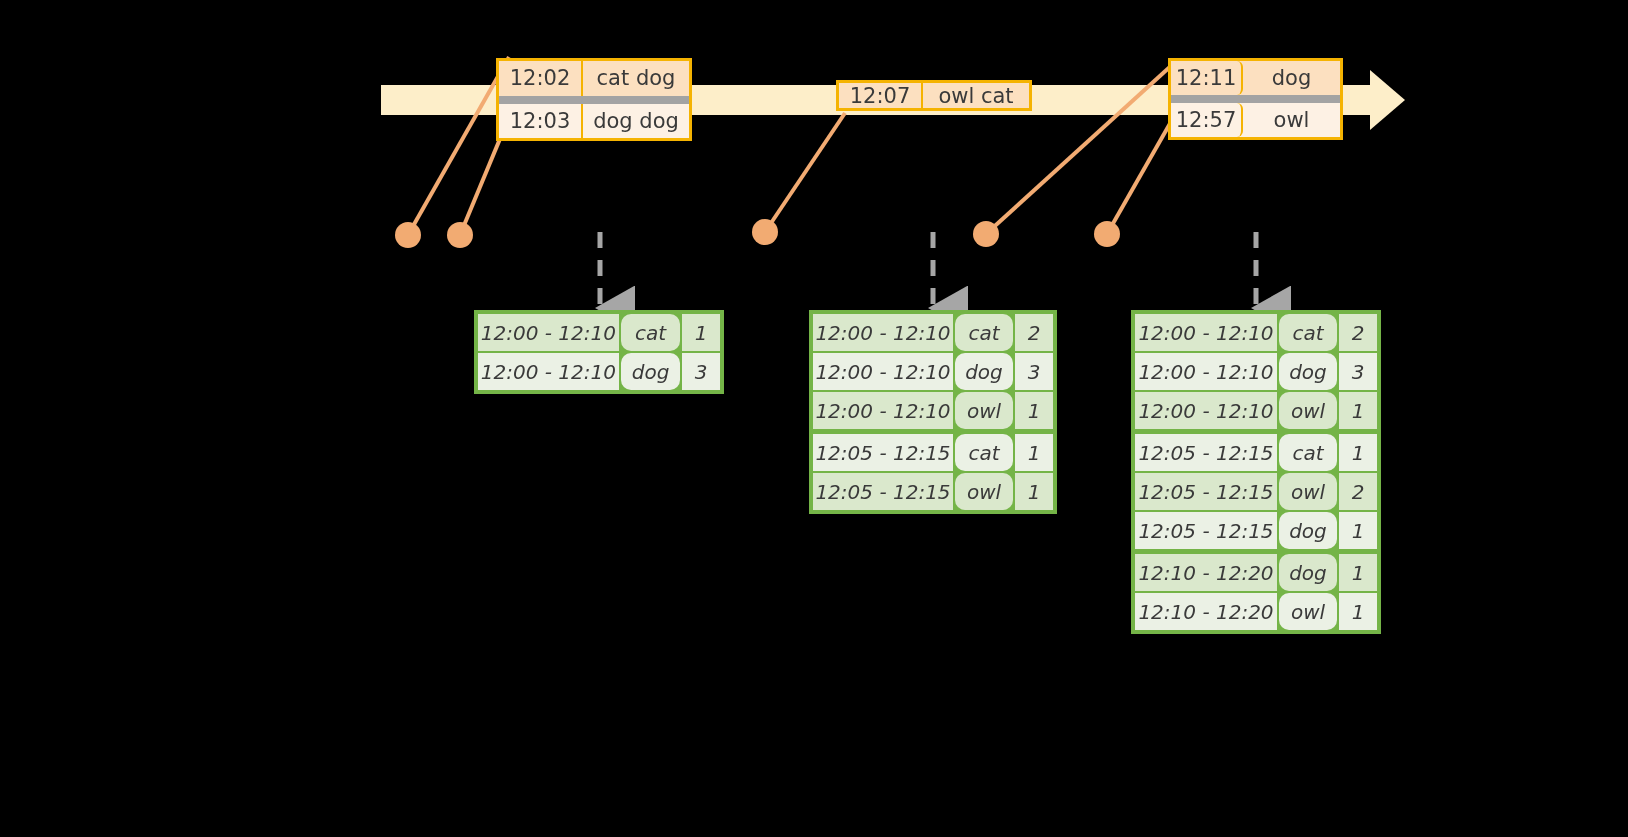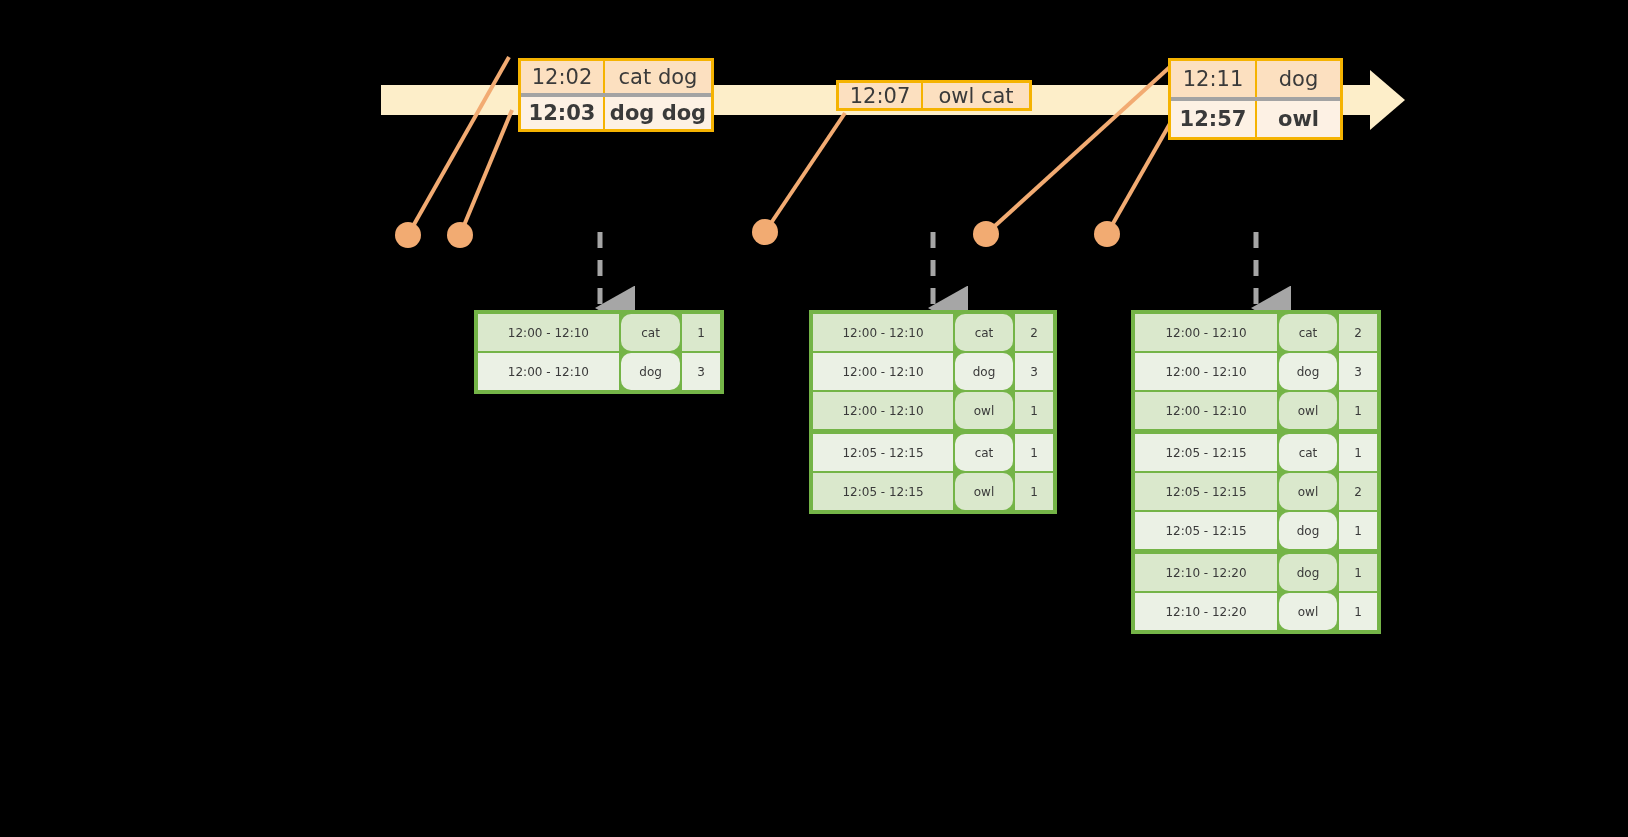--- a/index.html
+++ b/index.html
@@ -50,46 +50,45 @@
     box-sizing: border-box;
     display: flex;
     flex-direction: column;
   }
   .evt-row {
     display: flex;
     flex: 1 1 auto;
     box-sizing: border-box;
   }
   .evt-row + .evt-row {
-    border-top: 4px solid #a3a3a3;
-    font-weight: bold;
+    border-top: 8px solid #a3a3a3;
   }
   .evt-row.shade-a { background: #fce0c0; }
   .evt-row.shade-b { background: #fdf1e4; }
   .evt-cell {
     display: flex;
     align-items: center;
     justify-content: center;
     box-sizing: border-box;
     font-size: 21px;
     color: #3a3a3a;
     white-space: nowrap;
   }
   .evt-cell.time {
     width: 84px;
     border-right: 2px solid #f5b301;
   }
   .evt-cell.words {
     flex: 1 1 auto;
   }
 
-  #evt1 { left: 518px; top: 58px;  width: 196px; height: 74px; }
+  #evt1 { left: 496px; top: 58px;  width: 196px; height: 83px; }
   #evt2 { left: 836px; top: 80px;  width: 196px; height: 31px; }
   #evt3 { left: 1168px; top: 58px; width: 175px; height: 82px; }
-  #evt3 .evt-cell.time { width: 86px; }
+  #evt3 .evt-cell.time { width: 72px; border-radius: 6px; }
 
   
   .dot {
     position: absolute;
     width: 26px;
     height: 26px;
     border-radius: 50%;
     background: #f2ab72;
   }
   .conn-svg {
@@ -118,23 +117,24 @@
   .tbl-row + .tbl-row { margin-top: 2px; }
   .tbl-row.grp-edge { margin-top: 5px; }
   .tbl-row.shade-a .tcell { background: #dae8cc; }
   .tbl-row.shade-b { }
   .tbl-row.shade-b .tcell { background: #ebf1e5; }
   .tcell {
     display: flex;
     align-items: center;
     justify-content: center;
     box-sizing: border-box;
-    font-size: 12px;
+    font-size: 20px;
     color: #3a3a3a;
     white-space: nowrap;
+    font-style: italic;
   }
   .tcell.win { margin-right: 2px; }
   .tcell.word { margin-right: 2px; border-radius: 10px; }
 
   
   #tblA { left: 474px; top: 310px; width: 250px; }
   #tblA .tcell.win  { width: 142px; }
   #tblA .tcell.word { width: 60px; }
   #tblA .tcell.cnt  { width: 38px; }
 

